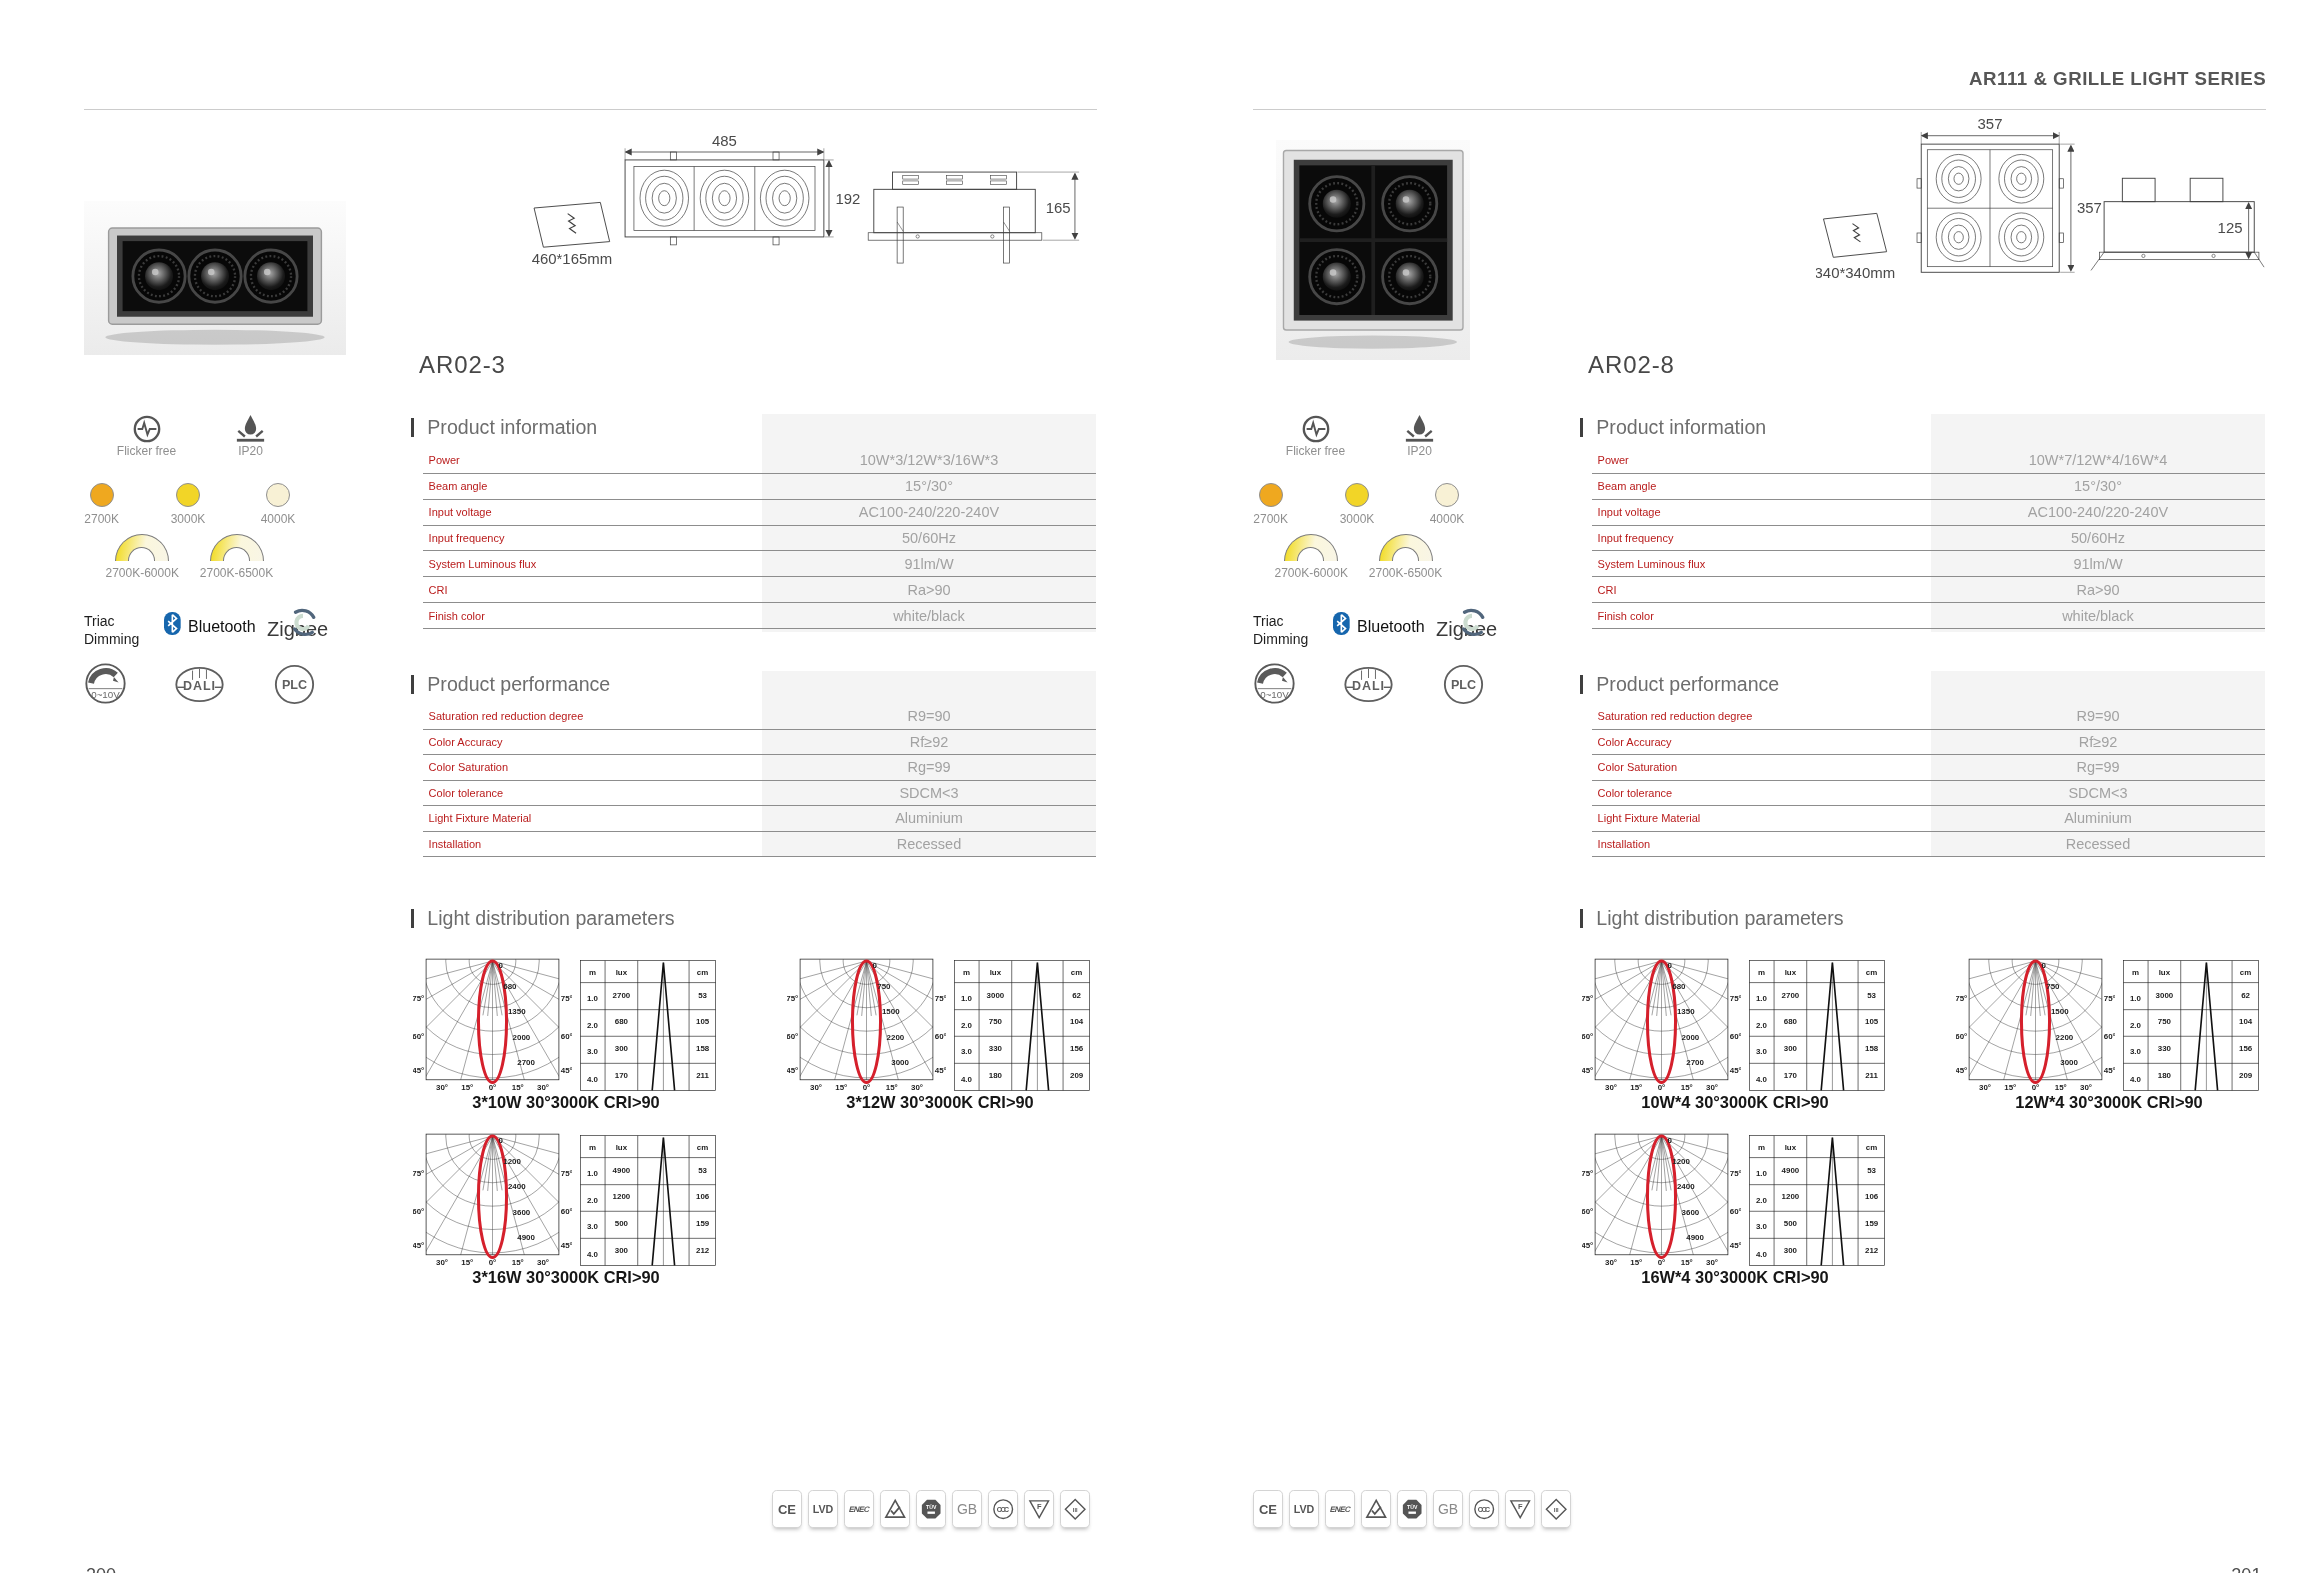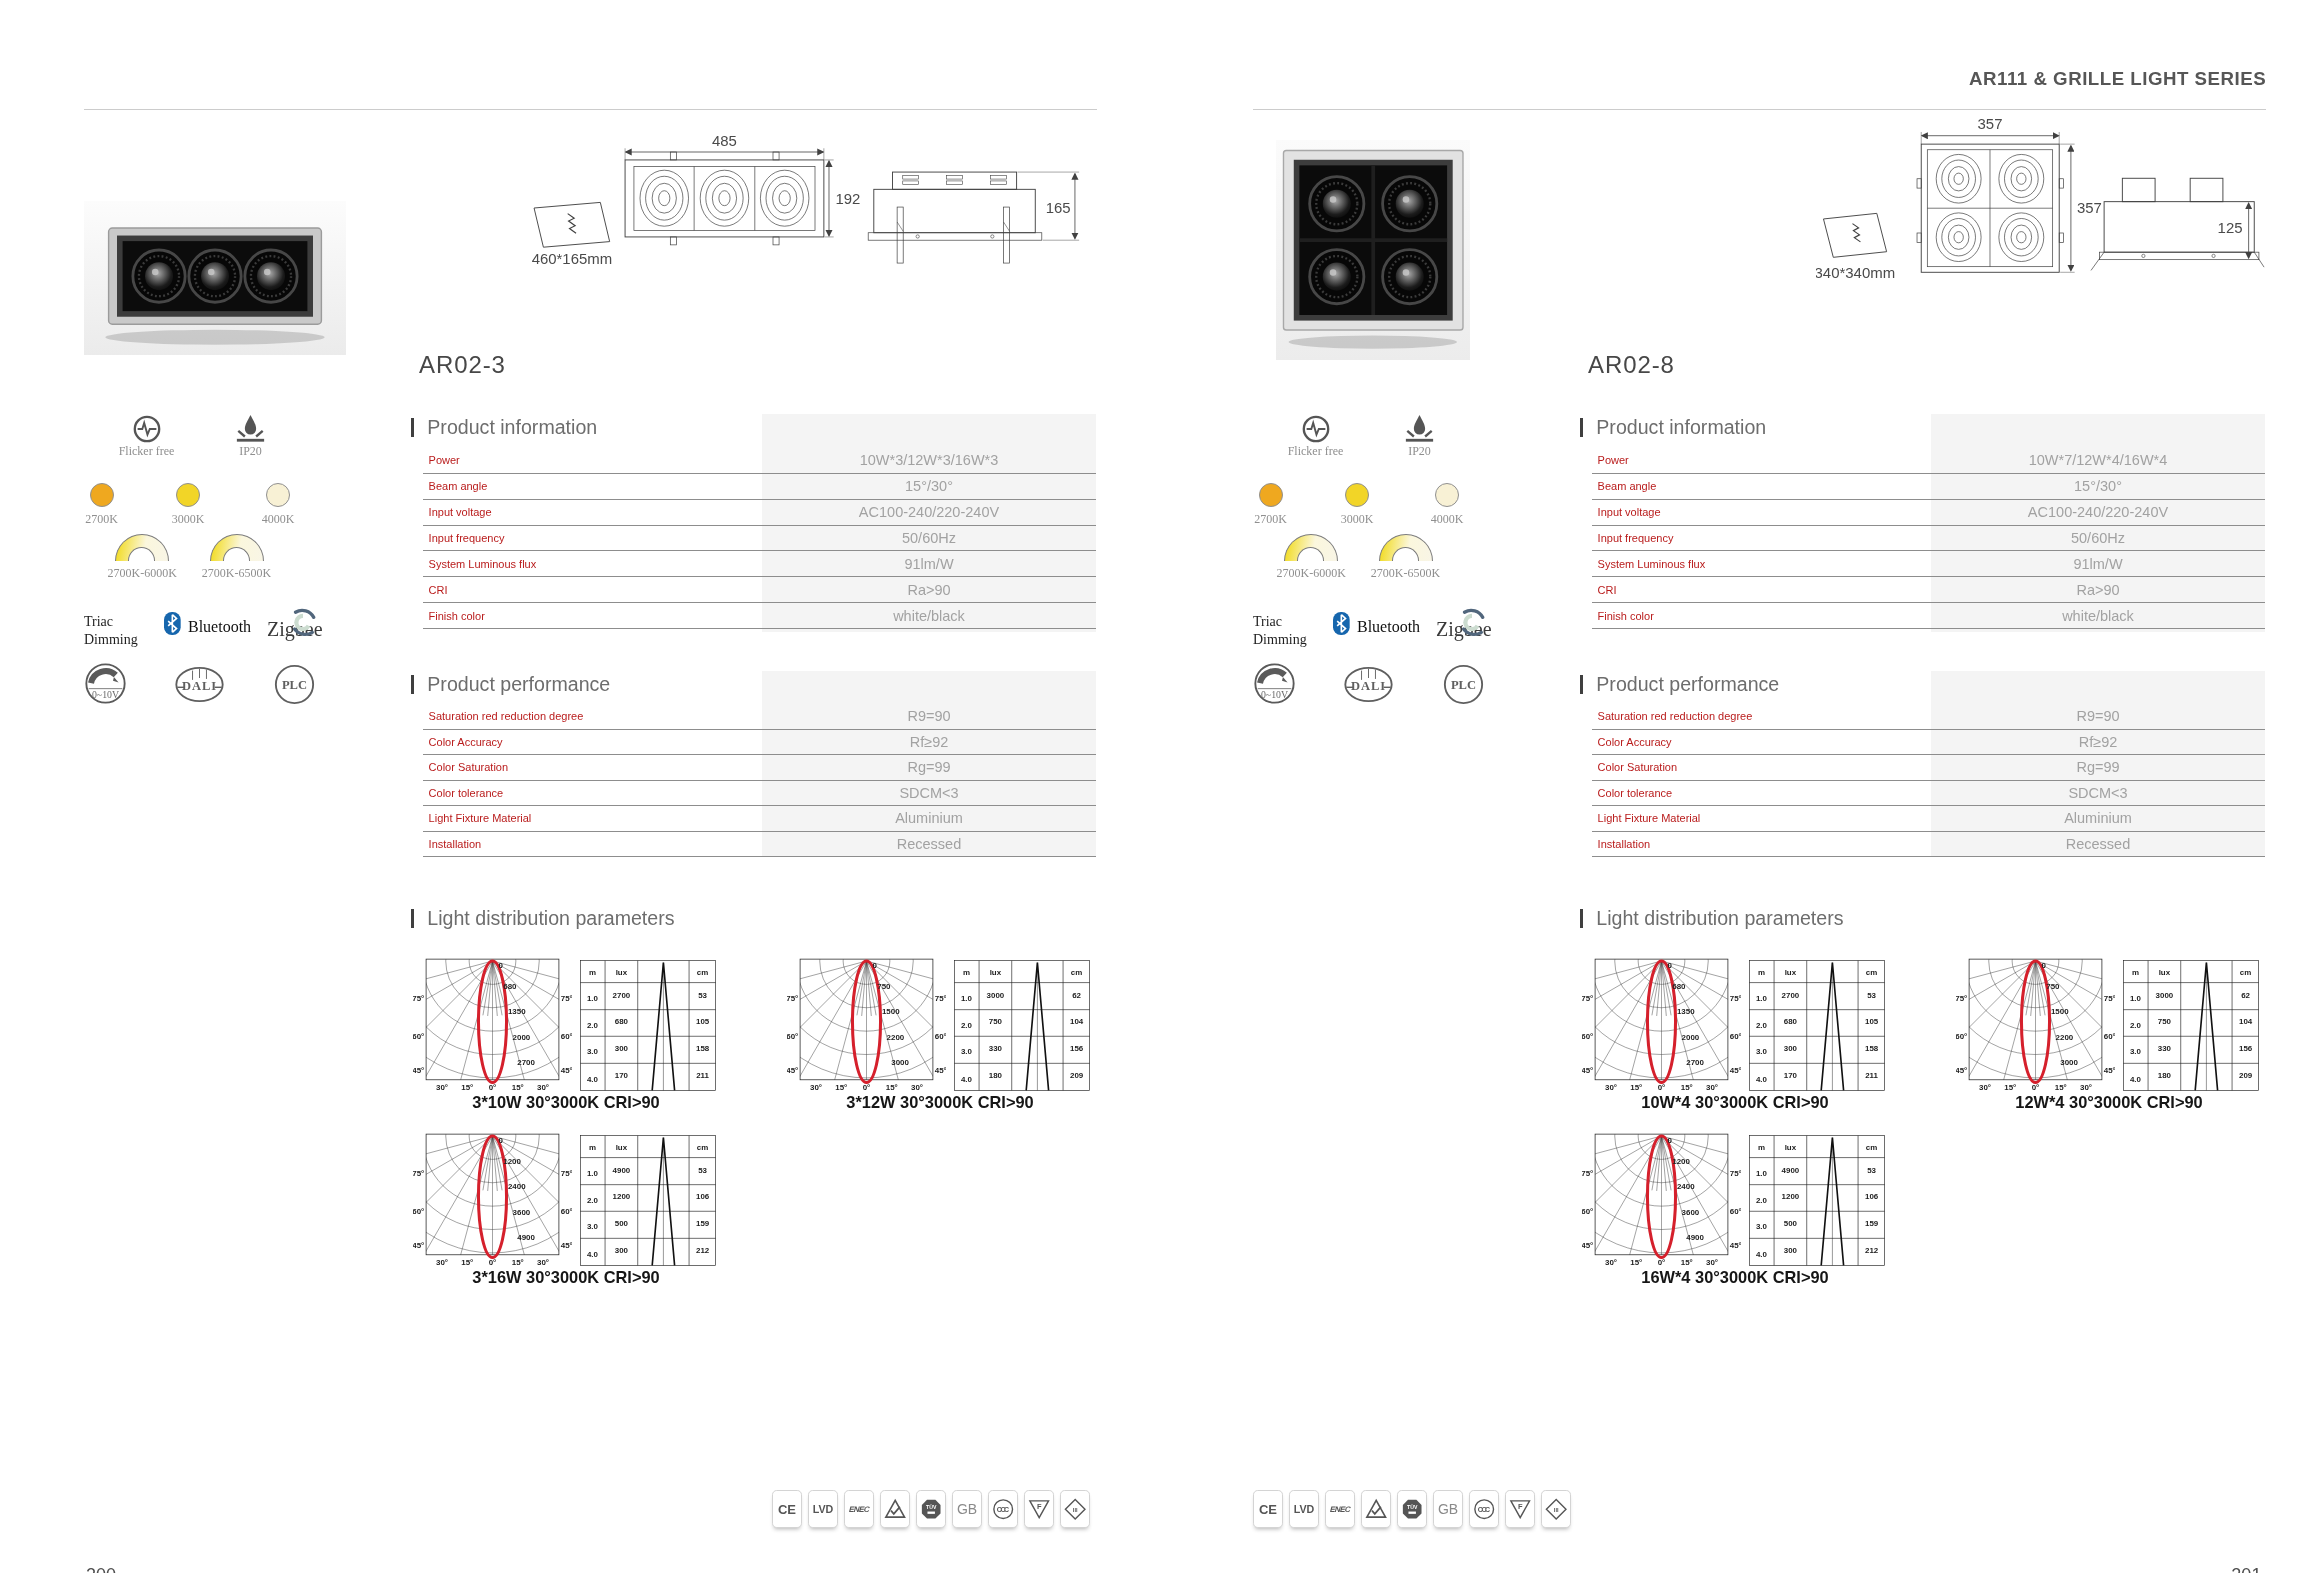--- a/index.html
+++ b/index.html
@@ -24,21 +24,21 @@
   .diagram{position:absolute;width:306px;height:159px;}
   .diag-caption{position:absolute;left:0;top:135px;width:306px;text-align:center;
                 font-size:16.4px;font-weight:700;color:#161616;}
   svg.polar{position:absolute;left:0;top:0;}
   svg.cone{position:absolute;left:165px;top:0;}
   .certs{position:absolute;top:1490px;display:flex;gap:6px;}
   .half.left .certs{left:688px;} .half.right .certs{left:0;}
   .badge{width:30px;height:38px;background:#fff;border:0.9px solid #d4d4d4;border-radius:4.7px;
          box-shadow:0 3.7px 4.7px -2.8px rgba(0,0,0,.30);display:flex;align-items:center;justify-content:center;box-sizing:border-box;}
   .ct{color:#555;font-weight:800;font-size:12px;}
-  .features{position:absolute;left:0;top:407px;width:262px;height:322px;font-family:Liberation Serif, serif;}
+  .features{position:absolute;left:0;top:407px;width:262px;height:322px;}
   .f-item{position:absolute;}
   .f-label{position:absolute;text-align:center;font-size:12px;color:#8f8f8f;}
   .dot{position:absolute;width:24px;height:24px;border-radius:50%;border:0.9px solid #909090;box-sizing:border-box;}
   .arch{position:absolute;width:54px;height:27px;border:1.4px solid #7c7c7c;border-bottom:none;
         border-radius:54px 54px 0 0;background:linear-gradient(100deg,#f2dd2e 8%,#fbf7dd 55%,#f8f5e6);box-sizing:border-box;}
   .arch::after{content:"";position:absolute;left:11.7px;bottom:0;width:27px;height:13.6px;background:#fff;
         border:1.4px solid #7c7c7c;border-bottom:none;border-radius:27px 27px 0 0;box-sizing:border-box;}
   .triac{position:absolute;left:0;top:206px;font-size:14px;color:#1d1d1d;line-height:1.25;}
   .bt-label{position:absolute;left:104px;top:211px;font-size:16px;color:#101010;}
   .zb-label{position:absolute;left:183px;top:211px;font-size:20px;color:#3a3a3a;}

